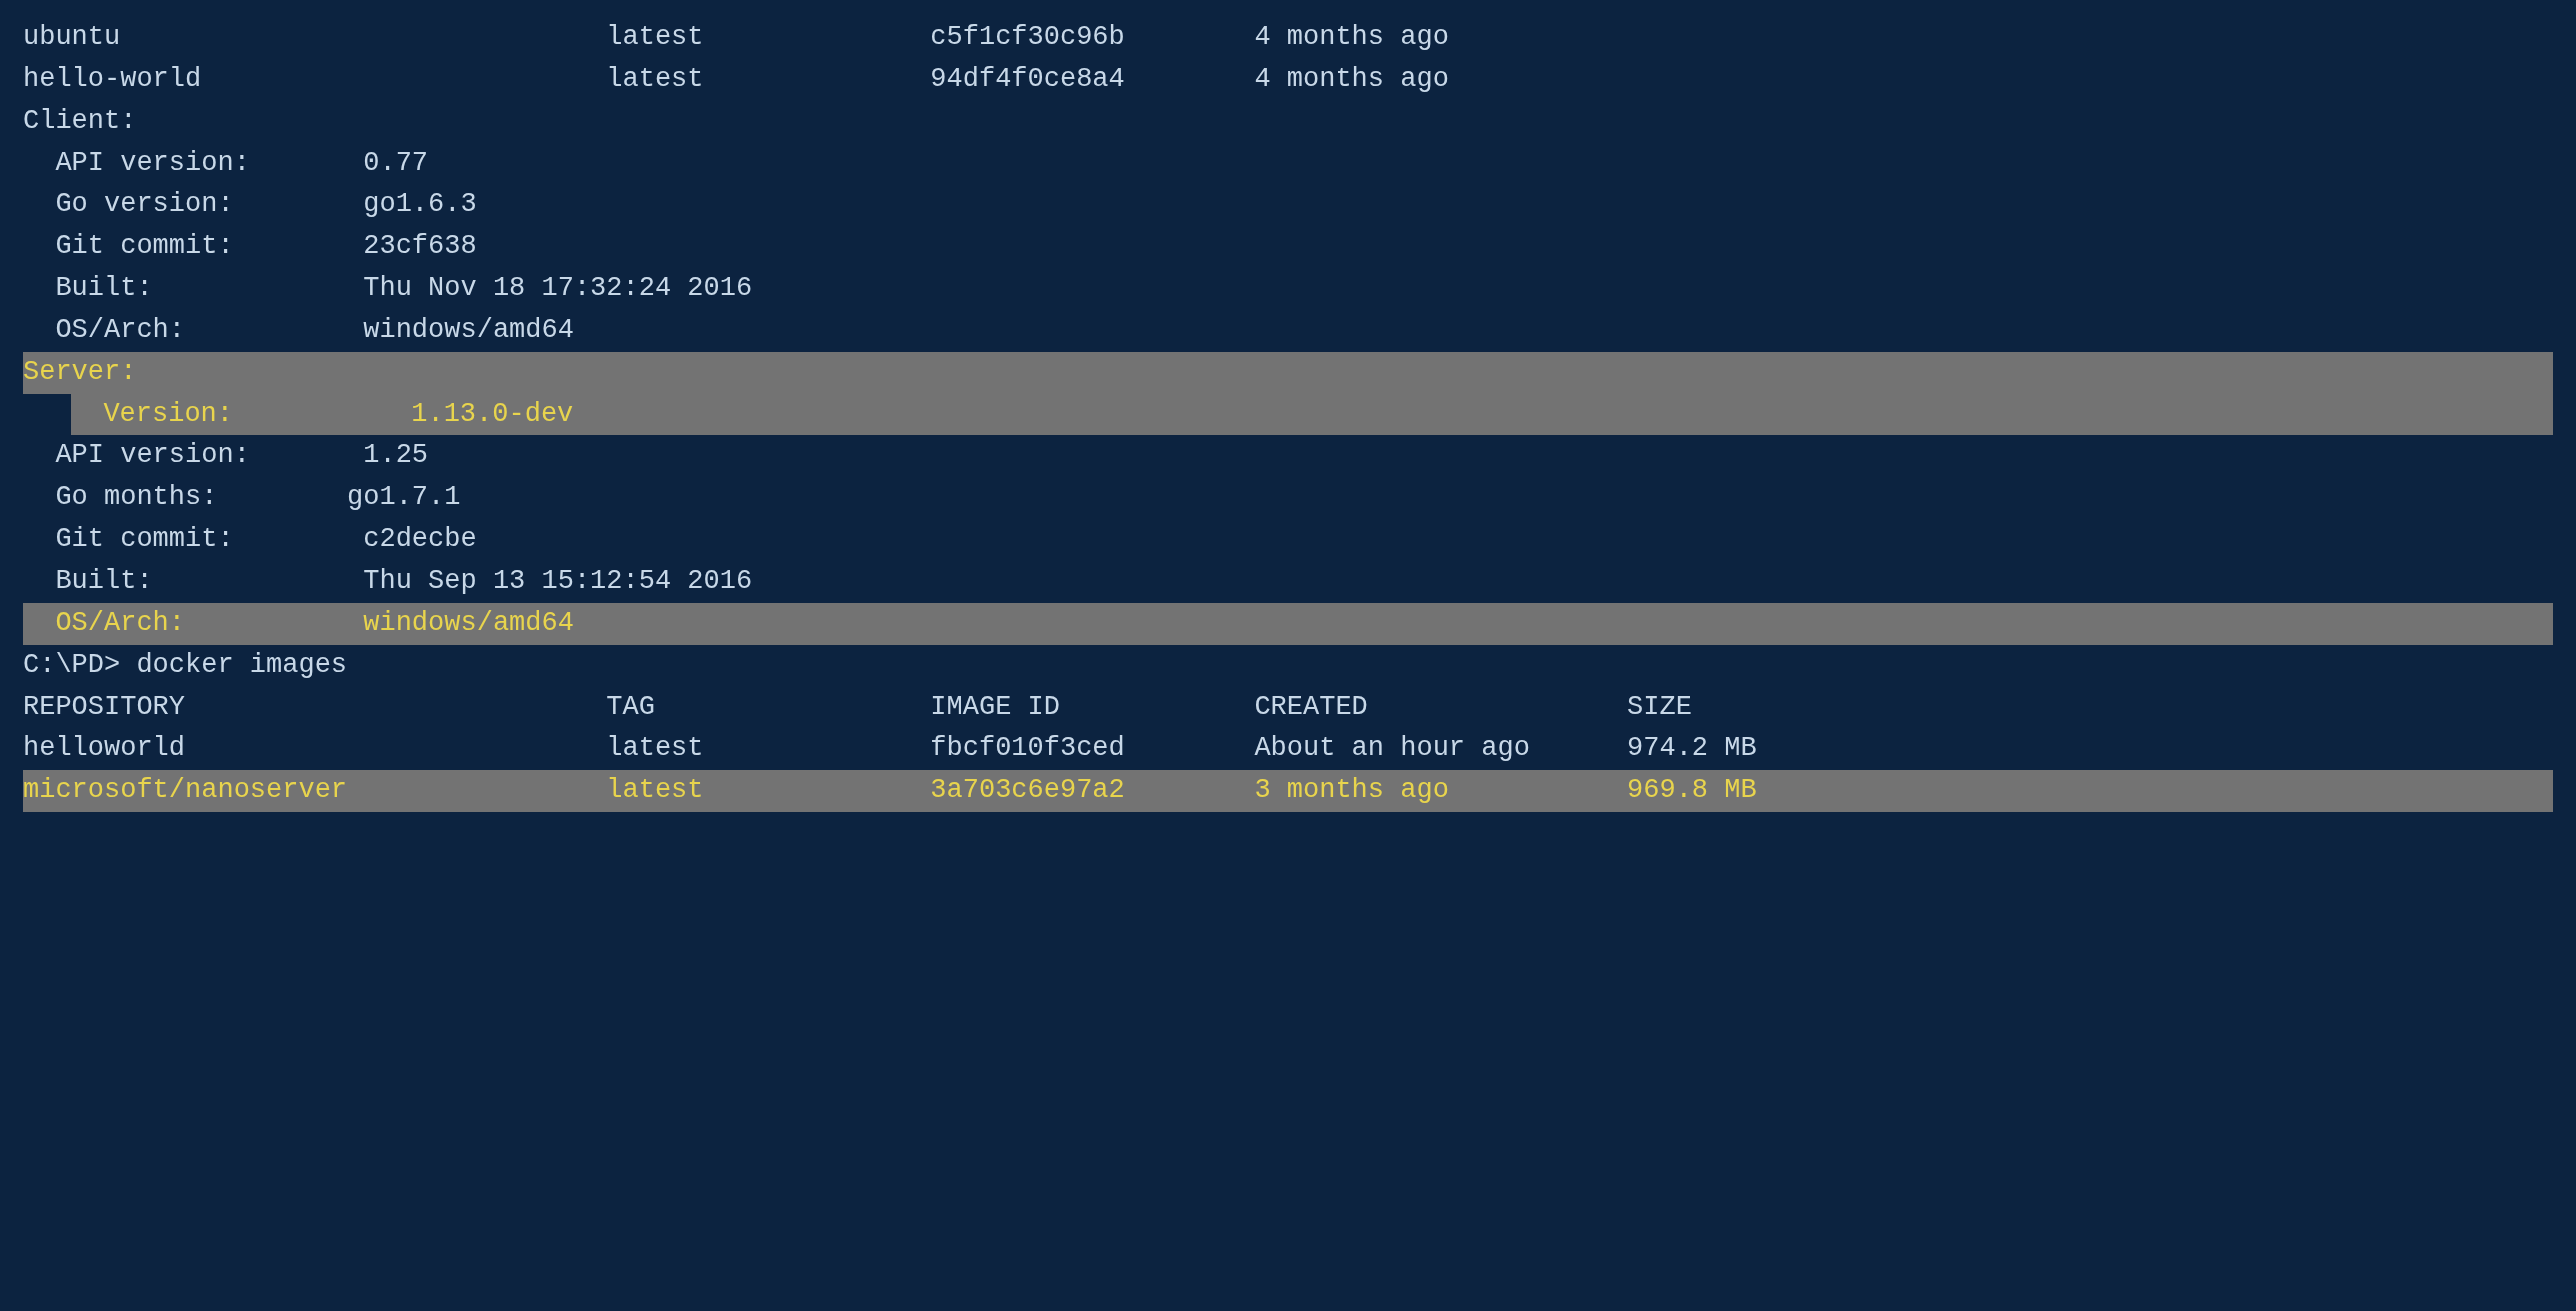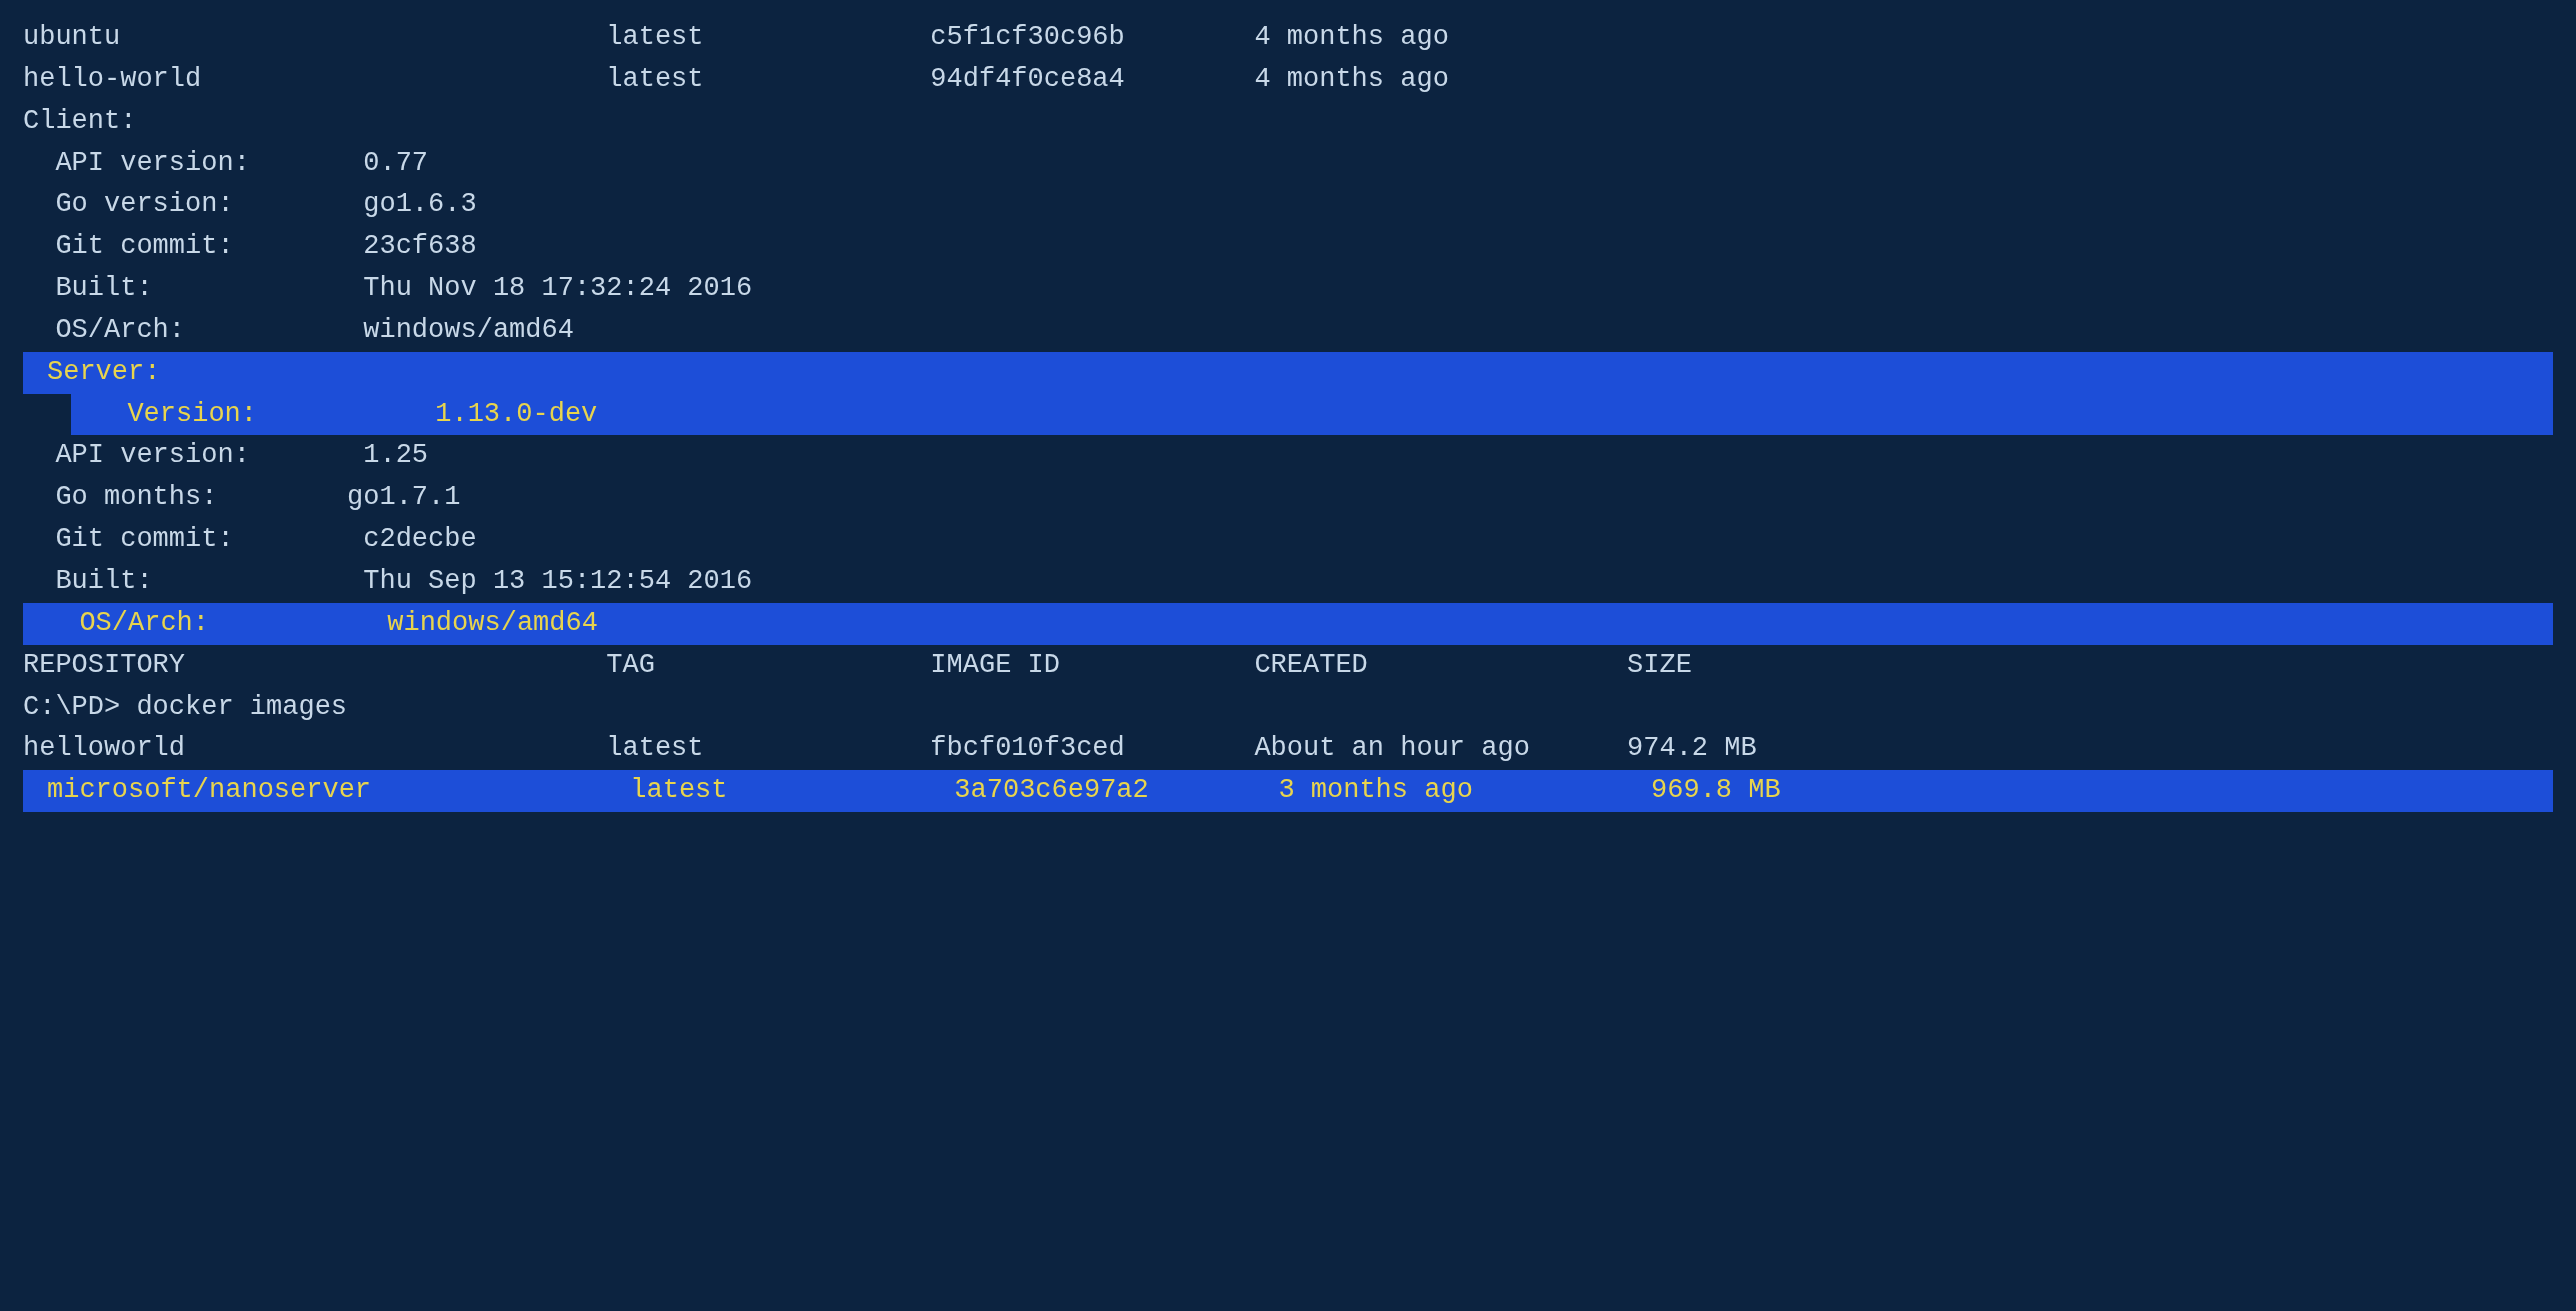--- a/index.html
+++ b/index.html
@@ -19,24 +19,23 @@
       min-height: 1312px;
       overflow: hidden;
     }
 
     .terminal-line {
       white-space: pre;
       display: block;
     }
 
     .highlight-row {
-      background-color: #1d4ed8;
+      background-color: #737373;
       display: block;
       white-space: pre;
-      padding-left: 24px;
     }
   </style>
 </head>
 <body>
 
 <div id="terminal">
 <span class="terminal-line">ubuntu                              latest              c5f1cf30c96b        4 months ago</span>
     <span class="terminal-line">hello-world                         latest              94df4f0ce8a4        4 months ago</span>
     <span class="terminal-line">Client:</span>
     <span class="terminal-line">  API version:       0.77</span>
@@ -45,18 +44,18 @@
     <span class="terminal-line">  Built:             Thu Nov 18 17:32:24 2016</span>
     <span class="terminal-line">  OS/Arch:           windows/amd64</span>
     <span class="terminal-line"></span>
     <span class="highlight-row" style="color: rgb(232, 212, 77);">Server:</span>
     <span class="highlight-row" style="color: rgb(232, 212, 77); margin-left: 48px;">  Version:           1.13.0-dev</span>
     <span class="terminal-line">  API version:       1.25</span>
     <span class="terminal-line">  Go months:        go1.7.1</span>
     <span class="terminal-line">  Git commit:        c2decbe</span>
     <span class="terminal-line">  Built:             Thu Sep 13 15:12:54 2016</span>
     <span class="highlight-row" style="color: rgb(232, 212, 77);">  OS/Arch:           windows/amd64</span>
+    <span class="terminal-line">C:\PD&gt; docker images</span>
     <span class="terminal-line">REPOSITORY                          TAG                 IMAGE ID            CREATED                SIZE</span>
-    <span class="terminal-line">C:\PD&gt; docker images</span>
     <span class="terminal-line">helloworld                          latest              fbcf010f3ced        About an hour ago      974.2 MB</span>
     <span class="highlight-row" style="color: rgb(232, 212, 77);">microsoft/nanoserver                latest              3a703c6e97a2        3 months ago           969.8 MB</span>
   </div>
 
 
 </body></html>

